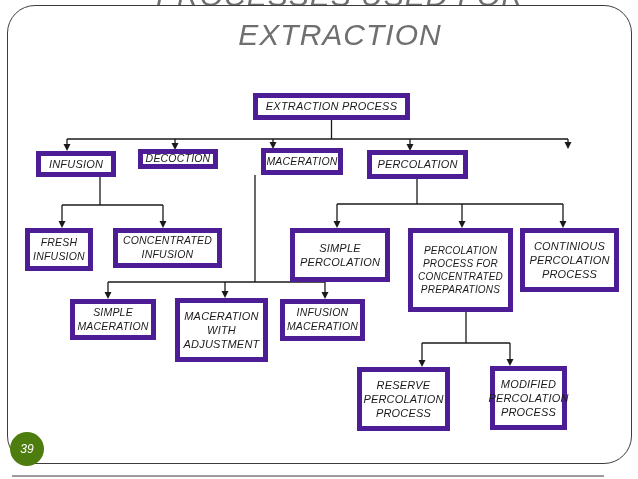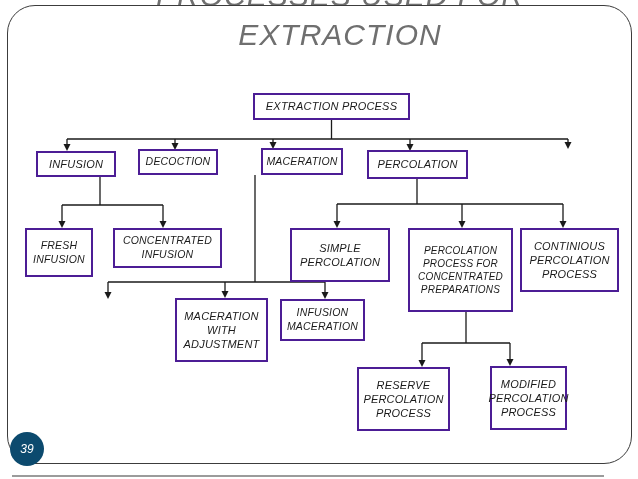--- a/index.html
+++ b/index.html
@@ -11,21 +11,21 @@
     position:absolute;left:7px;top:5px;width:623px;height:457px;
     border:1px solid #3c3c3c;border-radius:28px;pointer-events:none;z-index:5;
   }
   .title{
     position:absolute;left:30px;top:-24px;width:620px;text-align:center;
     font-size:30px;line-height:39px;color:#6f6f6f;letter-spacing:1px;z-index:2;
   }
   .connectors{position:absolute;left:0;top:0;z-index:1;}
   .node{
     position:absolute;box-sizing:border-box;background:#ffffff;
-    border:2px solid #4c1d95;color:#1a1a1a;
+    border:5px solid #4c1d95;color:#1a1a1a;
     display:flex;align-items:center;justify-content:center;
     text-align:center;font-size:11px;line-height:1.3;letter-spacing:.2px;
     z-index:3;padding:1px 3px;
   }
   .node.sm{font-size:10px;}
   .node.md{font-size:10.5px;}
   .page-badge{
     position:absolute;left:10px;top:432px;width:34px;height:34px;border-radius:50%;
     color:#ffffff;font-size:12px;display:flex;align-items:center;justify-content:center;
     z-index:6;
@@ -94,34 +94,35 @@
       <polygon points="458.5,221 465.5,221 462,228"></polygon>
       <polygon points="559.5,221 566.5,221 563,228"></polygon>
       <polygon points="418.5,360 425.5,360 422,367"></polygon>
       <polygon points="506.5,359 513.5,359 510,366"></polygon>
     </g>
   </svg>
 
   <div class="node" style="left:253px;top:93px;width:157px;height:27px;">EXTRACTION PROCESS</div>
 
   <div class="node" style="left:36px;top:151px;width:80px;height:26px;text-align:right;">INFUSION</div>
-  <div class="node md" style="left:138px;top:149px;width:80px;height:26px;">DECOCTION</div>
+  <div class="node md" style="left:138px;top:149px;width:80px;height:20px;">DECOCTION</div>
   <div class="node md" style="left:232px;top:148px;width:82px;height:27px;margin-left:29px;">MACERATION</div>
   <div class="node" style="left:367px;top:150px;width:101px;height:29px;">PERCOLATION</div>
 
-  <div class="node md" style="left:25px;top:228px;width:68px;height:49px;">FRESH INFUSION</div>
+  <div class="node md" style="left:25px;top:228px;width:68px;height:43px;">FRESH INFUSION</div>
   <div class="node md" style="left:113px;top:228px;width:109px;height:40px;">CONCENTRATED INFUSION</div>
 
+  <div class="node md" style="left:70px;top:299px;width:86px;height:41px;">SIMPLE MACERATION</div>
   <div class="node" style="left:175px;top:298px;width:93px;height:64px;">MACERATION WITH ADJUSTMENT</div>
   <div class="node md" style="left:280px;top:299px;width:85px;height:42px;">INFUSION MACERATION</div>
 
   <div class="node" style="left:290px;top:228px;width:100px;height:54px;">SIMPLE PERCOLATION</div>
   <div class="node sm" style="left:408px;top:228px;width:105px;height:84px;">PERCOLATION PROCESS FOR CONCENTRATED PREPARATIONS</div>
   <div class="node" style="left:520px;top:228px;width:99px;height:64px;">CONTINIOUS PERCOLATION PROCESS</div>
 
   <div class="node" style="left:357px;top:367px;width:93px;height:64px;">RESERVE PERCOLATION PROCESS</div>
   <div class="node" style="left:490px;top:366px;width:77px;height:64px;">MODIFIED PERCOLATION PROCESS</div>
 
-  <div class="page-badge" style="background: #0c4a6e;">39</div>
+  <div class="page-badge" style="background: #4d7c0f;">39</div>
 
   <div class="bottom-line"></div>
 
 </div>
 
 </body></html>

